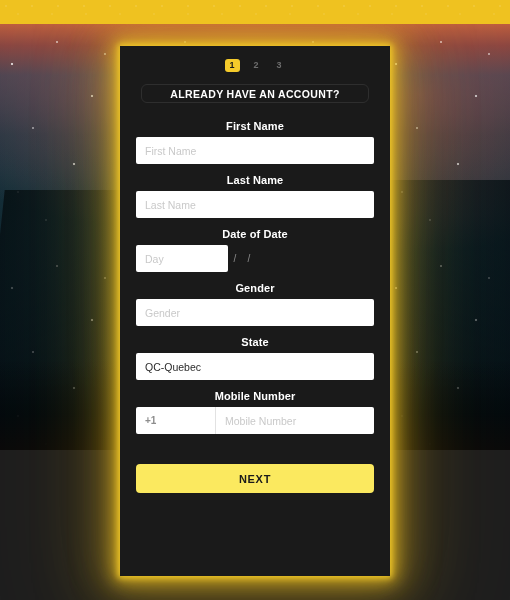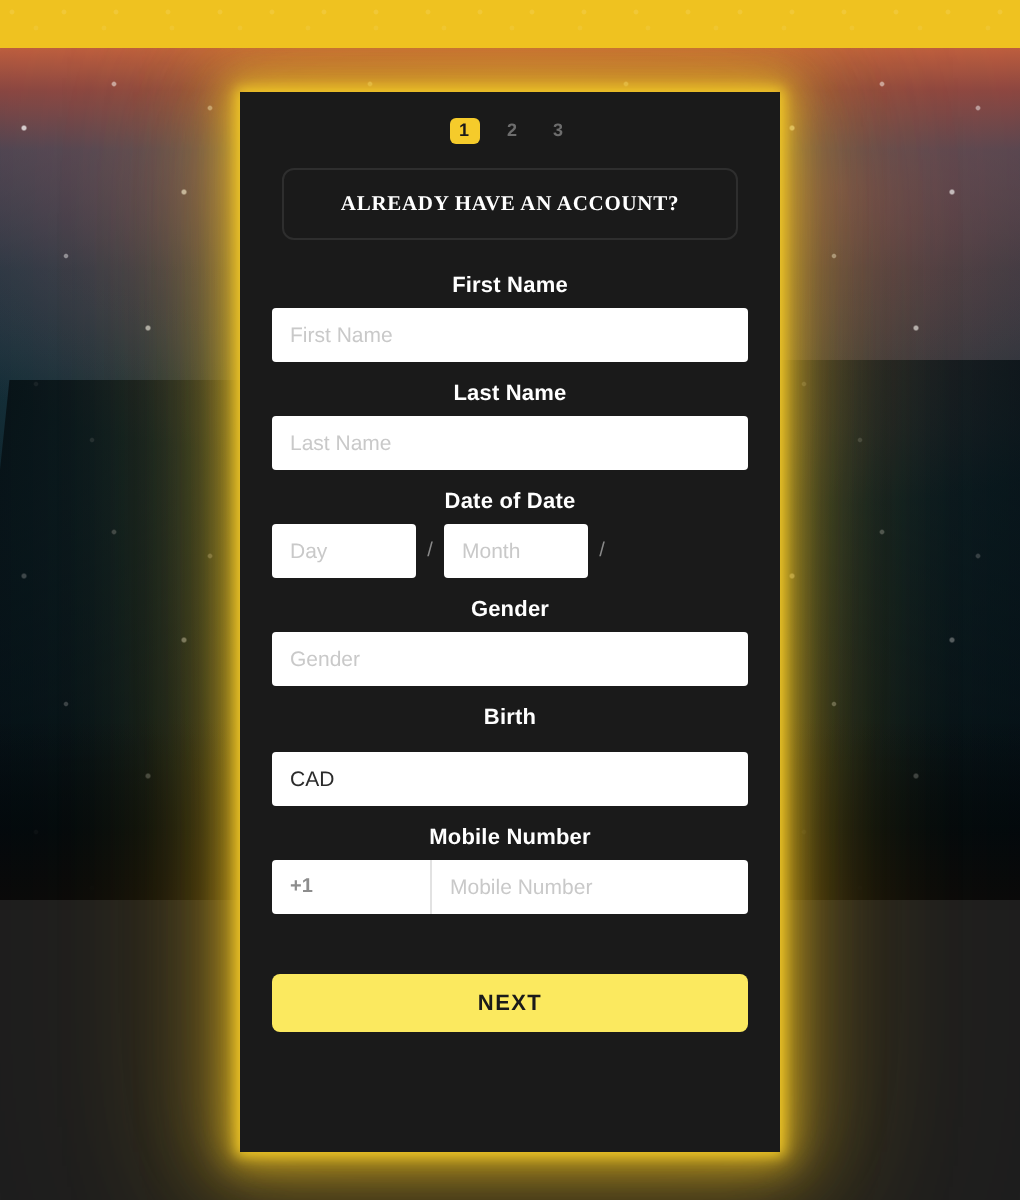--- a/index.html
+++ b/index.html
@@ -139,31 +139,30 @@
     background: #f5cb2b;
     color: #1a1a1a;
     border-radius: 3px;
     width: 15px;
     height: 13px;
   }
 
   
   .account-box {
     margin: 12px 5px 0 5px;
-    height: 36px;
+    height: 19px;
     border: 1px solid #2e2e2e;
     border-radius: 6px;
     display: flex;
     align-items: center;
     justify-content: center;
     color: #ffffff;
     font-size: 10.5px;
     font-weight: bold;
     letter-spacing: .35px;
-    font-family: Liberation Serif, serif;
   }
 
   
   .fields { margin-top: 13px; }
 
   .field { margin-bottom: 6px; }
 
   .flabel {
     display: block;
     text-align: center;
@@ -187,21 +186,21 @@
     outline: none;
     display: block;
   }
   .inp::placeholder { color: #c9c9c9; }
 
   .dob-row {
     display: flex;
     align-items: center;
     gap: 0;
   }
-  .dob-row .inp { width: 72px; }
+  .dob-row .inp { width: 92px; }
   .slash {
     color: #8a8a8a;
     font-size: 10px;
     width: 14px;
     text-align: center;
     flex: 0 0 14px;
   }
 
   .phone-row { display: flex; }
   .phone-row .cc {
@@ -271,39 +270,38 @@
       <div class="field">
         <span class="flabel">Last Name</span>
         <input class="inp" type="text" placeholder="Last Name" style="">
       </div>
 
       <div class="field">
         <span class="flabel">Date of Date</span>
         <div class="dob-row">
           <input class="inp" type="text" placeholder="Day" style="">
           <span class="slash">/</span>
-          <input class="inp" type="text" placeholder="Month" style="">
           <span class="slash">/</span>
         </div>
       </div>
 
       <div class="field">
         <span class="flabel">Gender</span>
         <input class="inp" type="text" placeholder="Gender" style="">
       </div>
 
       <div class="field">
       </div>
 
       <div class="field">
-        <span class="flabel">Birth</span>
-      </div>
-
-      <div class="field">
-        <input class="inp" type="text" placeholder="Currency" value="CAD" style="">
+        <span class="flabel">State</span>
+        <input class="inp" type="text" placeholder="State" value="QC-Quebec" style="">
+      </div>
+
+      <div class="field">
       </div>
 
       <div class="field">
         <span class="flabel">Mobile Number</span>
         <div class="phone-row">
           <input class="inp cc" type="text" value="+1" style="">
           <input class="inp pnum" type="text" placeholder="Mobile Number" style="">
         </div>
       </div>
 

